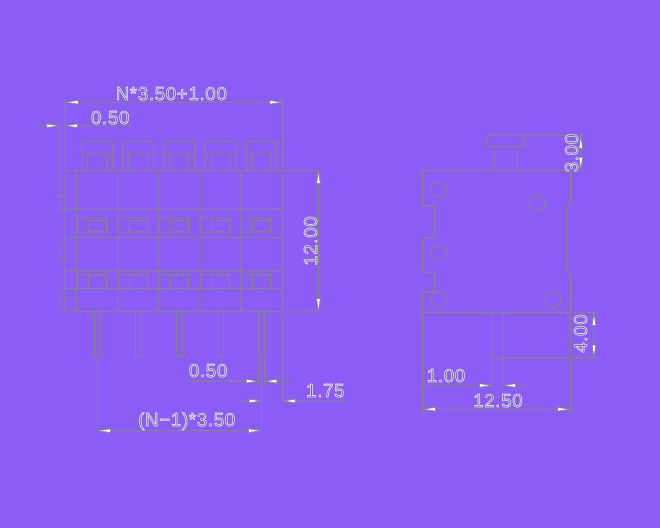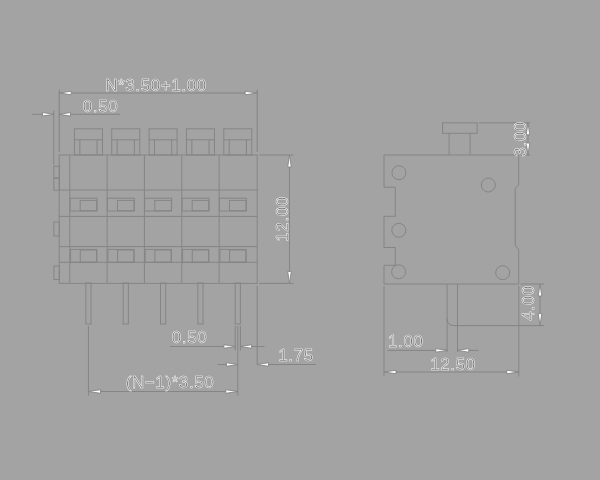--- a/index.html
+++ b/index.html
@@ -1,16 +1,16 @@
 <!DOCTYPE html>
 <html><head>
 <meta charset="utf-8">
 <style>
   html,body{margin:0;padding:0;background:#ffffff;}
-  .wrap{width:600px;height:480px;position:relative;overflow:hidden;background:#a3a3a3;}
+  .wrap{width:600px;height:480px;position:relative;overflow:hidden;background:#8b5cf6;}
   svg{display:block;}
   text{font-family:"Liberation Sans", sans-serif;fill:#707070;font-size:17px;letter-spacing:0.6px;stroke:#ffffff;stroke-width:0.5px;}
 </style>
 </head>
 <body>
 <div class="wrap">
 <svg width="600" height="480" viewBox="0 0 600 480">
 <g stroke="#858585" stroke-width="1" fill="none">
 
 <g>

